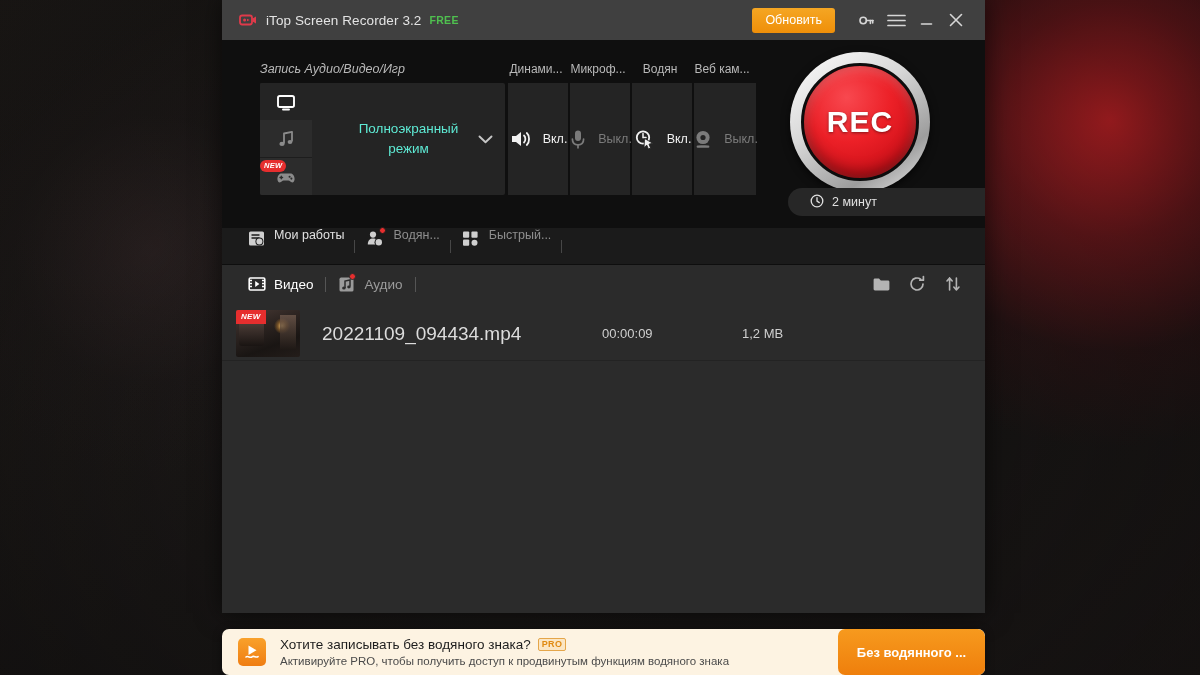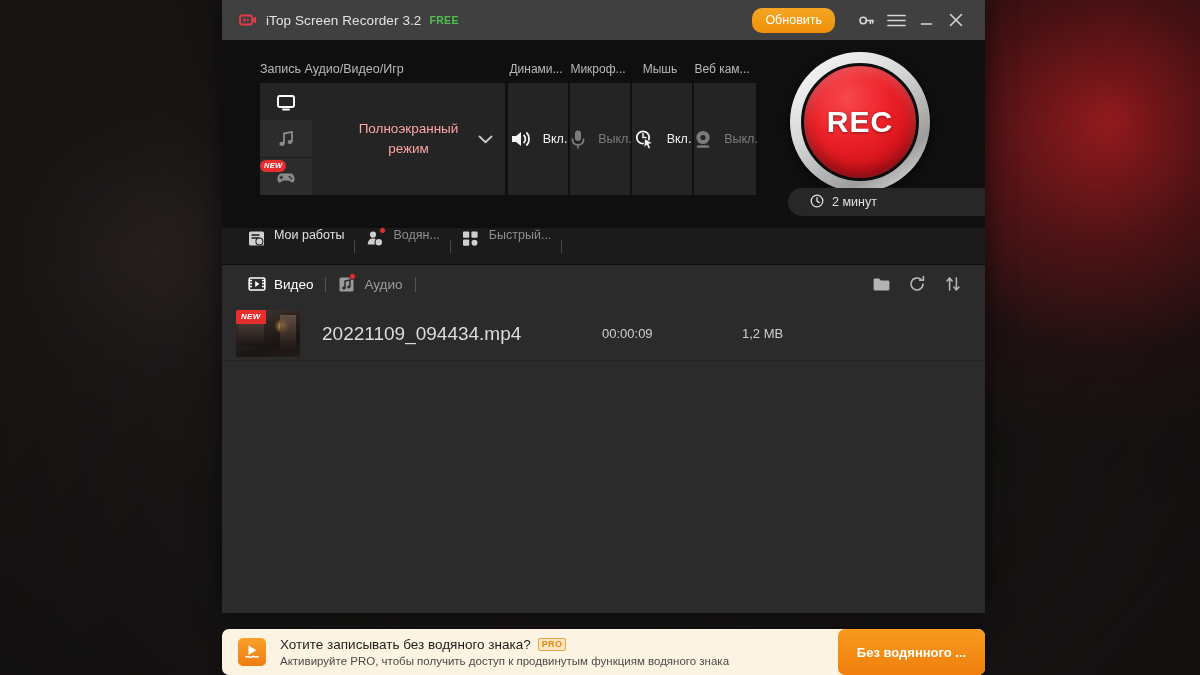--- a/index.html
+++ b/index.html
@@ -41,38 +41,38 @@
     padding: 0 14px 0 16px;
     position: relative;
   }
   .tb-logo { width: 20px; height: 20px; margin-right: 8px; display:flex; align-items:center; justify-content:center; }
   .tb-title { color: #e3e3e3; font-size: 13.5px; letter-spacing: .1px; }
   .tb-free { color: #4fc04f; font-size: 10.5px; font-weight: bold; margin-left: 8px; letter-spacing: .3px; }
   .tb-right { margin-left: auto; display: flex; align-items: center; gap: 0; }
   .tb-update {
     background: linear-gradient(180deg,#f5a623 0%, #ef8f09 100%);
     color: #ffffff; font-size: 12.5px;
-    border: none; border-radius: 10px;
+    border: none; border-radius: 3px;
     padding: 5px 13px 6px; cursor: pointer;
     margin-right: 16px;
   }
   .tb-icon { width: 30px; height: 30px; display: flex; align-items: center; justify-content: center; cursor: pointer; color: #d6d6d6; }
   .tb-icon svg { display:block; }
 
   
   .record-panel {
     flex: 0 0 188px;
     background: #0f0f0f;
     position: relative;
     display: flex;
   }
   .rp-left { flex: 1 1 auto; padding: 14px 0 0 38px; position: relative; }
   .rp-labels { display: flex; align-items: flex-end; height: 22px; }
   .lbl { color: #b9b9b9; font-size: 12.5px; white-space: nowrap; }
-  .lbl-main { width: 245px; }
+  .lbl-main { width: 245px; font-style: italic; }
   .lbl-tog { width: 62px; text-align: center; font-size: 12px; }
 
   .rp-controls { display: flex; margin-top: 7px; height: 112px; }
   .mode-box {
     width: 245px; height: 112px;
     background: #242424;
     display: flex;
     border-radius: 2px;
     overflow: hidden;
   }
@@ -87,21 +87,21 @@
   .new-badge {
     position: absolute; left: 0px; top: 2px;
     background: #e62e2e; color: #fff; font-size: 7.5px; font-weight: bold;
     padding: 1px 4px 2px; border-radius: 7px; letter-spacing: .3px;
     font-style: italic;
   }
   .mode-main {
     flex: 1 1 auto; display: flex; align-items: center; justify-content: center;
     position: relative; cursor: pointer;
   }
-  .mode-text { color: #fca5a5; font-size: 13.5px; line-height: 20px; text-align: center; width: 130px; }
+  .mode-text { color: #5eead4; font-size: 13.5px; line-height: 20px; text-align: center; width: 130px; }
   .mode-caret { position: absolute; right: 12px; top: 50%; transform: translateY(-50%); color: #c6c6c6; }
 
   .toggles { display: flex; margin-left: 3px; }
   .tog {
     width: 62px; height: 112px; background: #242424;
     display: flex; align-items: center; justify-content: center;
     gap: 10px; cursor: pointer; border-right: 2px solid #0f0f0f;
   }
   .tog:last-child { border-right: none; }
   .tog-ico { height: 24px; display: flex; align-items: center; }
@@ -276,21 +276,21 @@
       </div>
     </div>
 
     <div class="record-panel">
       <div class="rp-left">
 
         <div class="rp-labels">
           <span class="lbl lbl-main">Запись Аудио/Видео/Игр</span>
           <span class="lbl lbl-tog">Динами...</span>
           <span class="lbl lbl-tog">Микроф...</span>
-          <span class="lbl lbl-tog">Мышь</span>
+          <span class="lbl lbl-tog">Водян</span>
           <span class="lbl lbl-tog">Веб кам...</span>
         </div>
 
         <div class="rp-controls">
 
           <div class="mode-box">
             <div class="mode-icons">
               <div class="mode-ico active">
                 <svg width="22" height="22" viewBox="0 0 22 22">
                   <rect x="3" y="5" width="16" height="11" rx="1.8" fill="none" stroke="currentColor" stroke-width="1.9"></rect>

